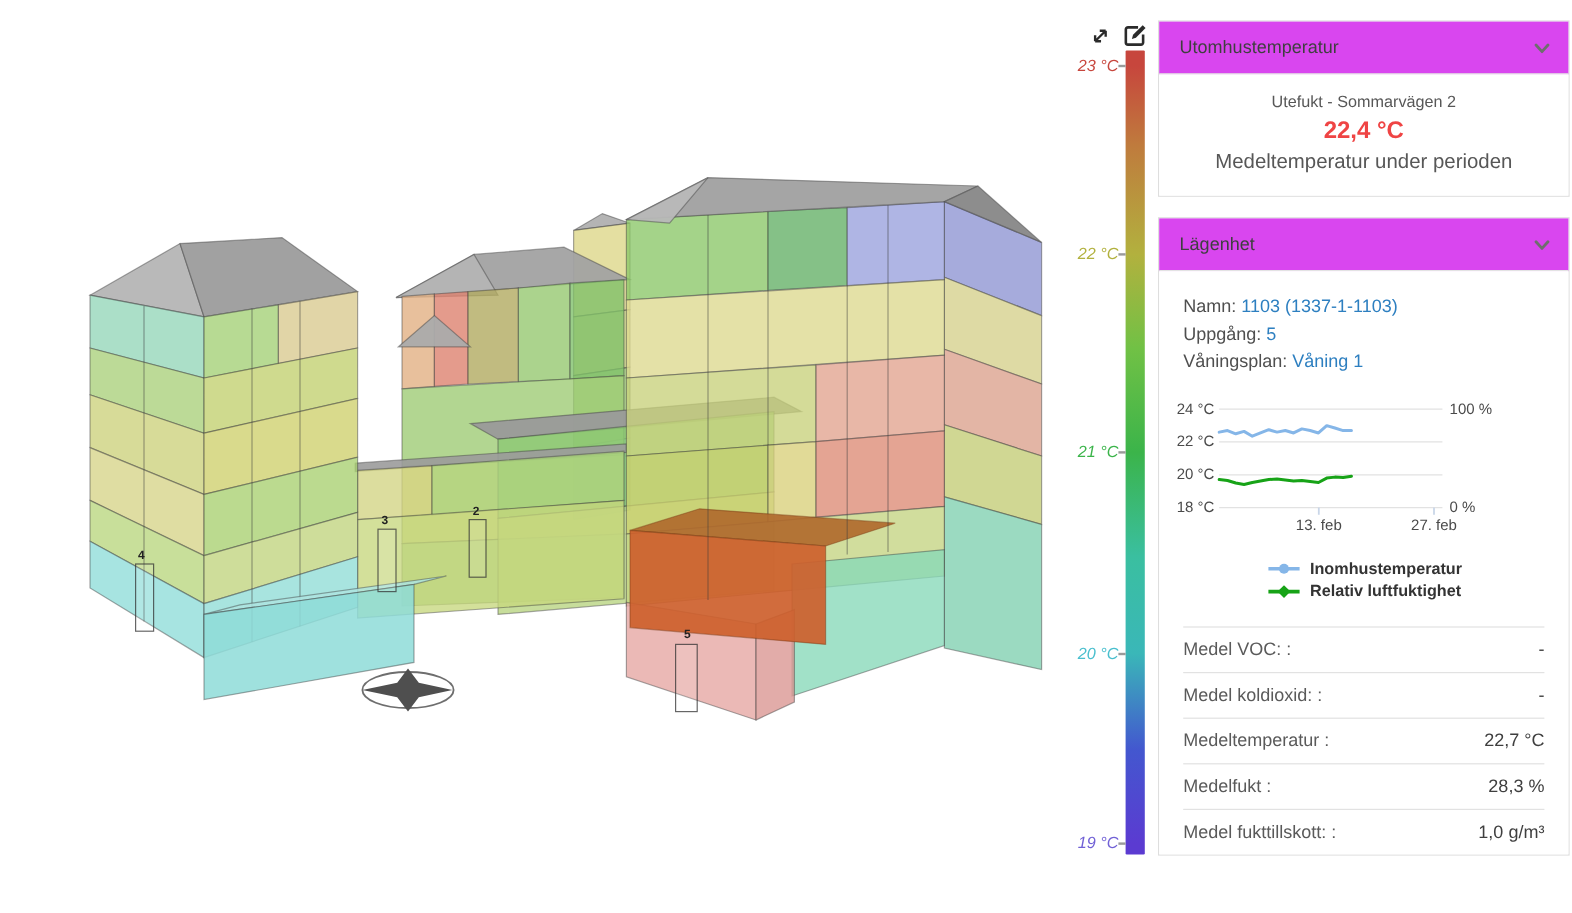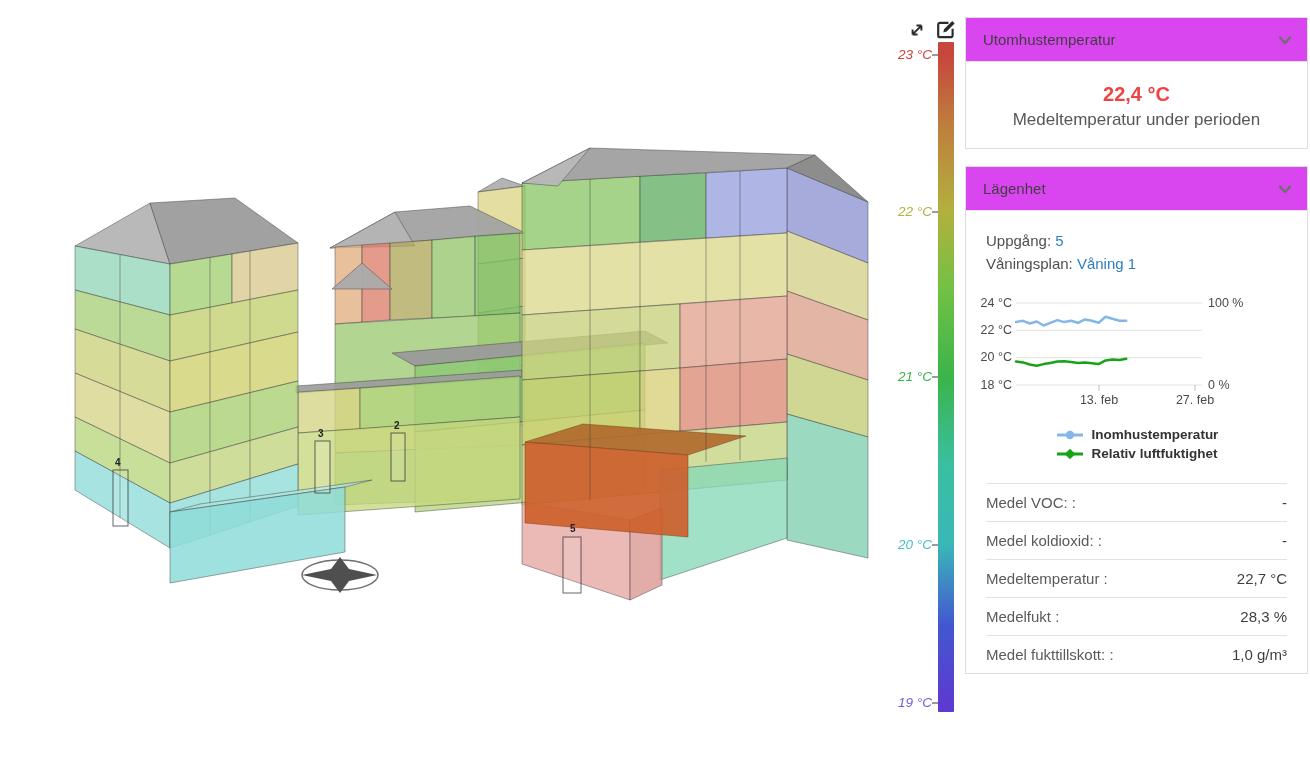--- a/index.html
+++ b/index.html
@@ -202,35 +202,40 @@
   <div class="sidebar">
 
     <div class="panel">
       <div class="panel-header">
         <span>Utomhustemperatur</span>
         <svg width="16" height="16" viewBox="0 0 16 16">
           <path d="M3,5.5 L8,11 L13,5.5" fill="none" stroke="#6e6e6e" stroke-width="2.4" stroke-linecap="round" stroke-linejoin="round"></path>
         </svg>
       </div>
       <div class="panel-body outdoor-body">
+        <div class="outdoor-sub">Utefukt - Sommarvägen 2</div>
         <div class="outdoor-val">22,4 °C</div>
         <div class="outdoor-cap">Medeltemperatur under perioden</div>
       </div>
     </div>
 
     <div class="panel">
       <div class="panel-header">
         <span>Lägenhet</span>
         <svg width="16" height="16" viewBox="0 0 16 16">
           <path d="M3,5.5 L8,11 L13,5.5" fill="none" stroke="#6e6e6e" stroke-width="2.4" stroke-linecap="round" stroke-linejoin="round"></path>
         </svg>
       </div>
       <div class="panel-body apt-body">
 
         <div class="apt-fields">
+          <div class="apt-field">
+            <span>Namn:</span>
+            <a>1103 (1337-1-1103)</a>
+          </div>
           <div class="apt-field">
             <span>Uppgång:</span>
             <a>5</a>
           </div>
           <div class="apt-field">
             <span>Våningsplan:</span>
             <a>Våning 1</a>
           </div>
         </div>
 

